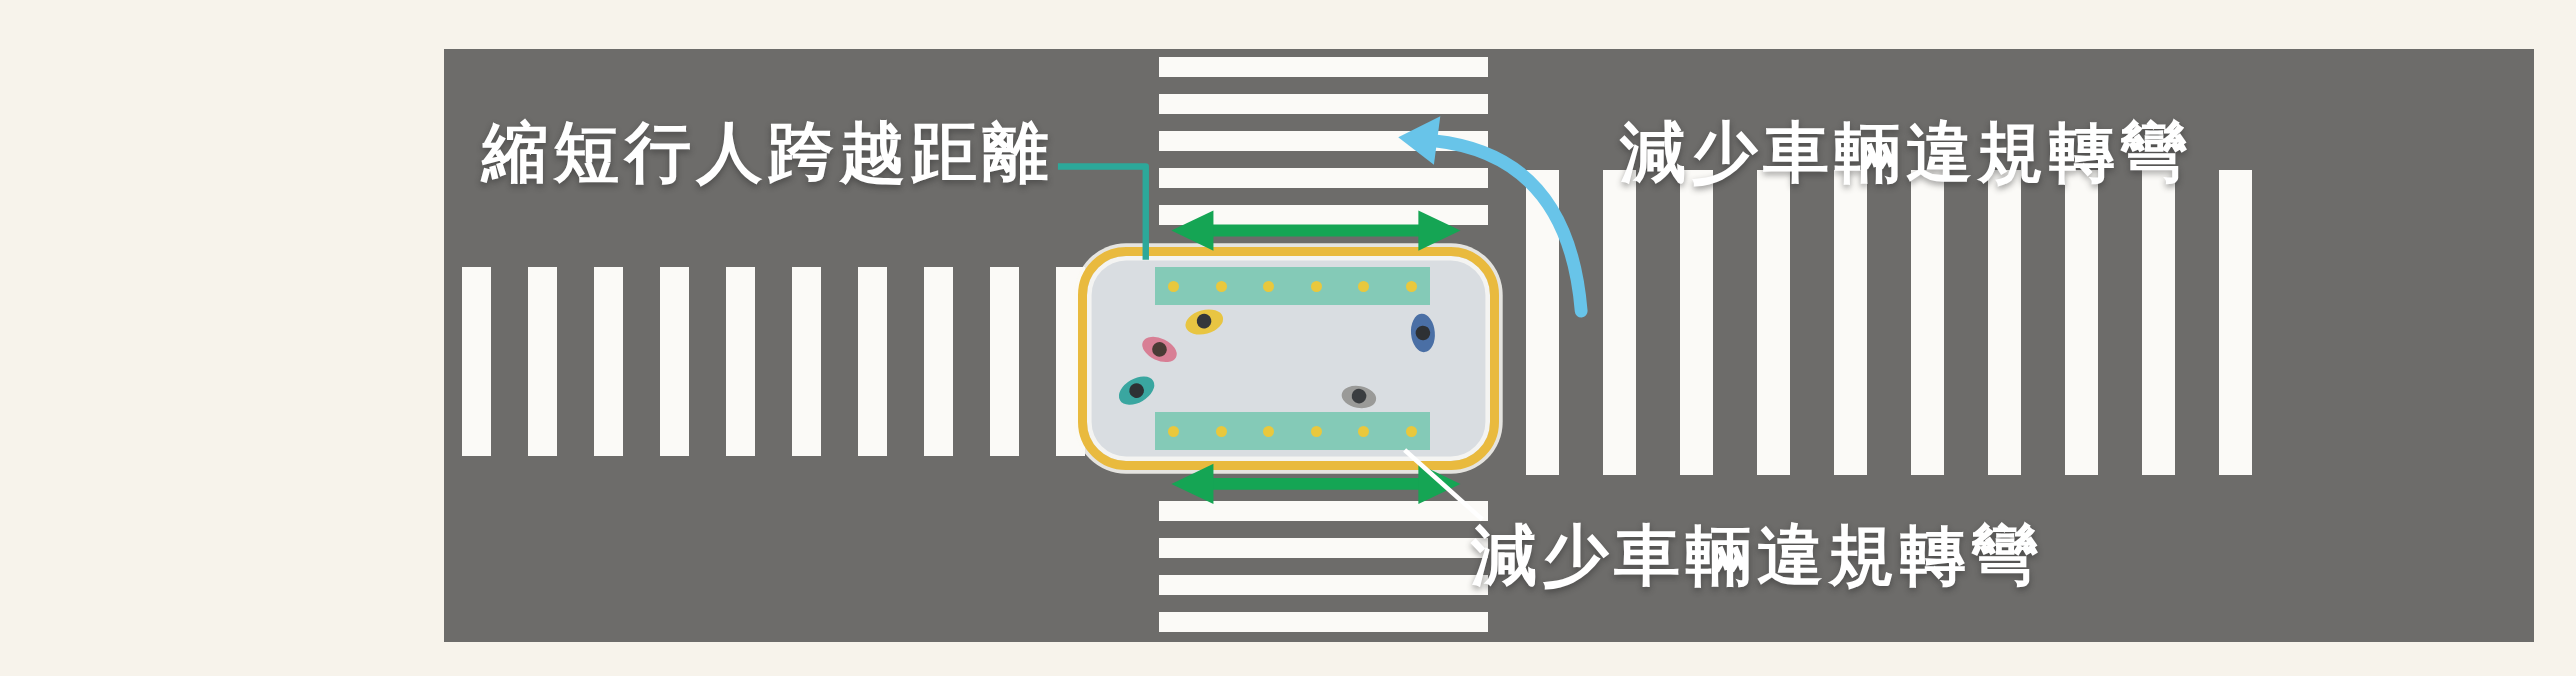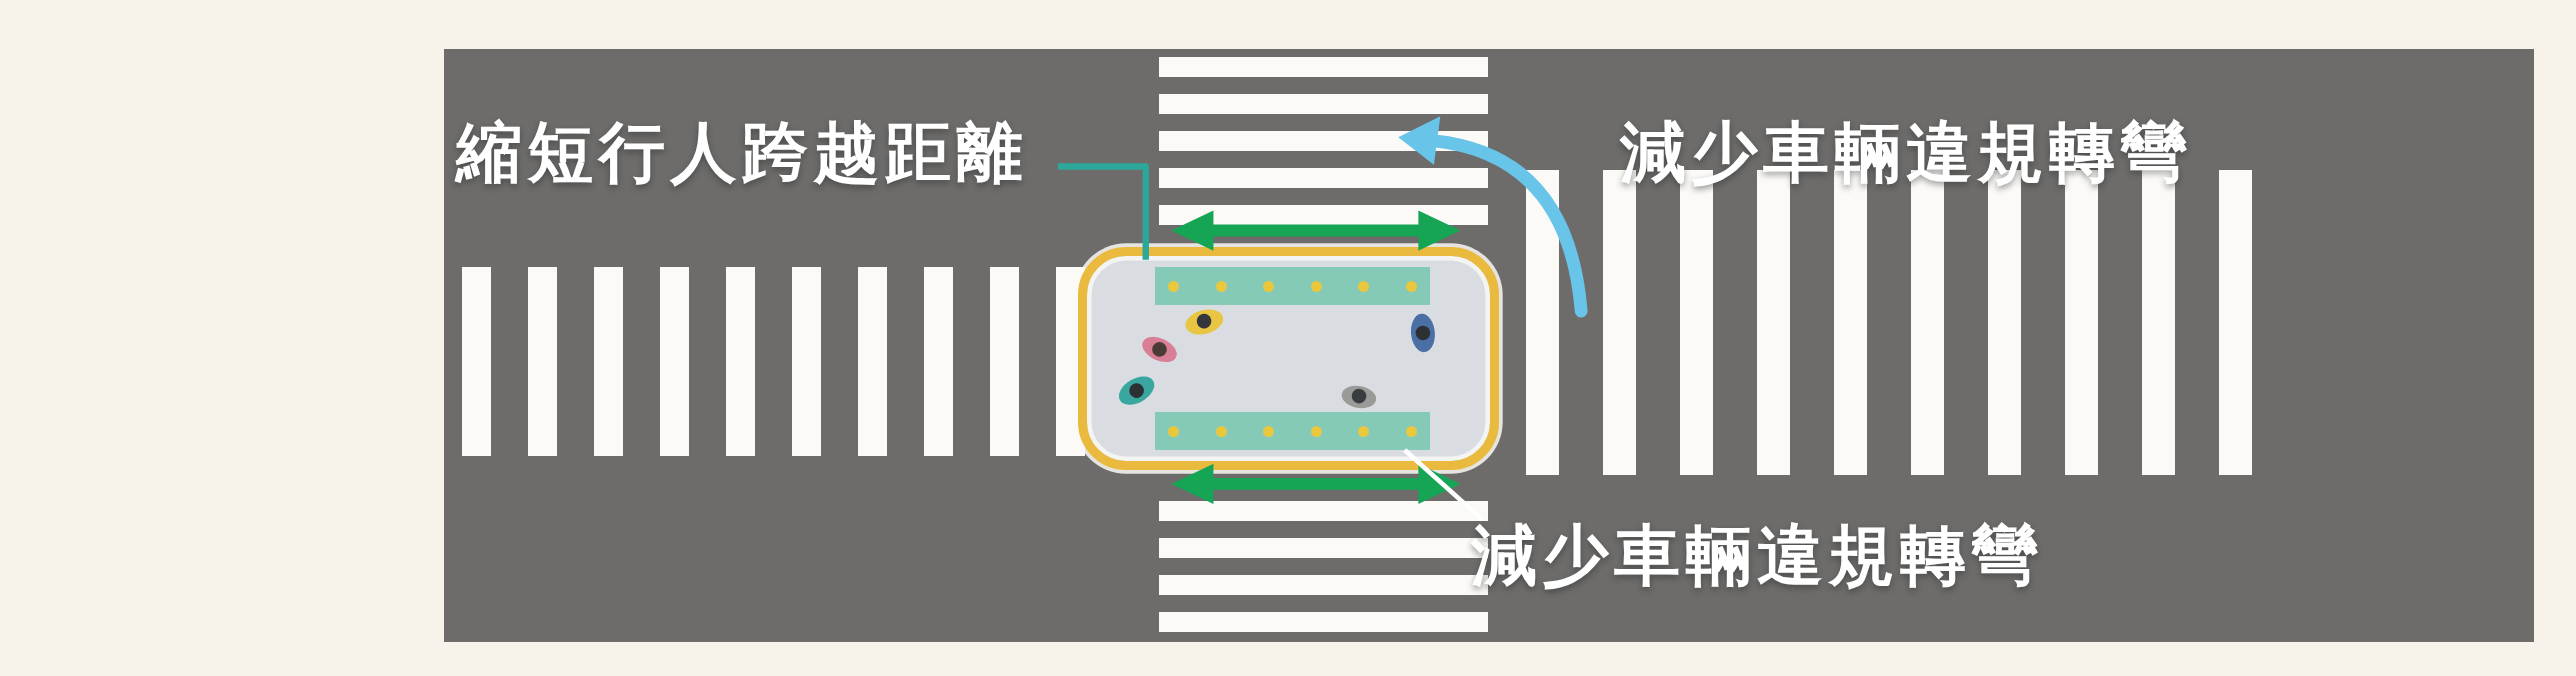--- a/index.html
+++ b/index.html
@@ -51,21 +51,21 @@
   .tactile-top{top:11px;}
   .tactile-bottom{bottom:11px;}
   .dot{width:11px;height:11px;border-radius:50%;background:#e9c83d;flex:0 0 auto;}
   
   .label{
     position:absolute;
     color:#ffffff;font-weight:700;font-size:66px;line-height:1;
     letter-spacing:5.5px;white-space:nowrap;
     text-shadow:0 2.7px 6.4px rgba(35,35,35,.45);
   }
-  .label-1{left:456px;top:119px;}
+  .label-1{left:482px;top:119px;}
   .label-2{left:1620px;top:119px;}
   .label-3{left:1471px;top:522px;}
   
   .overlay{position:absolute;left:0;top:0;pointer-events:none;}
 </style>
 </head>
 <body>
 
 <div class="stage">
 

